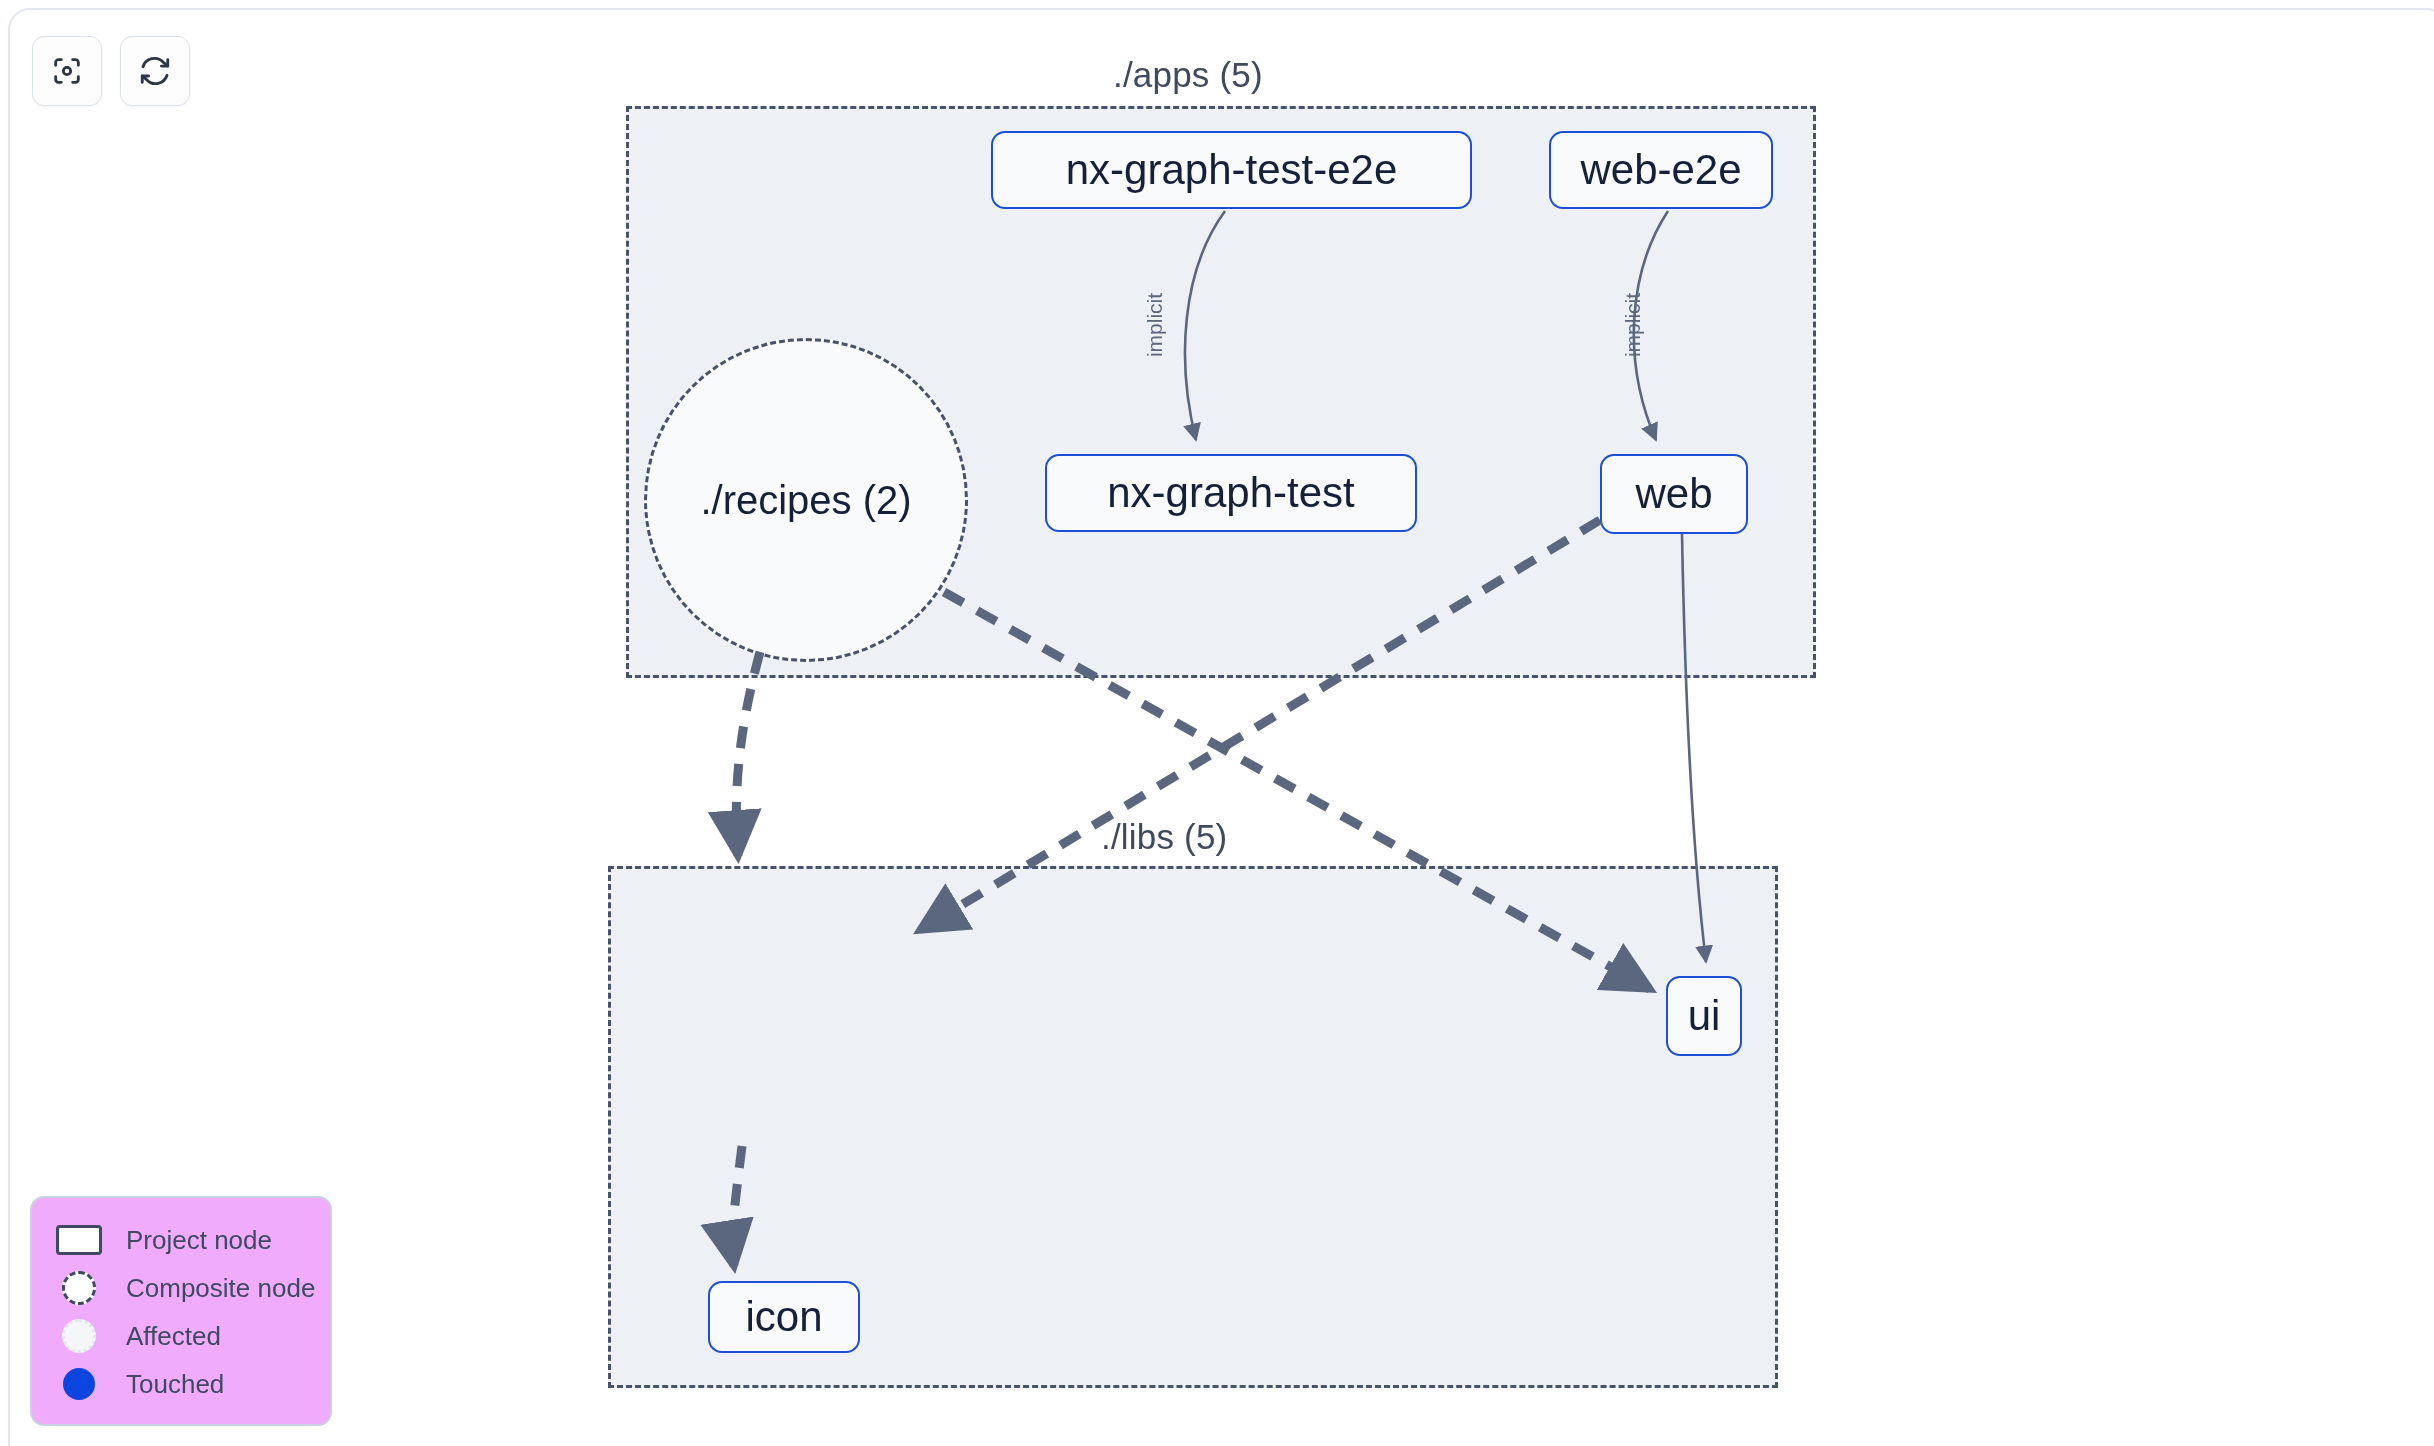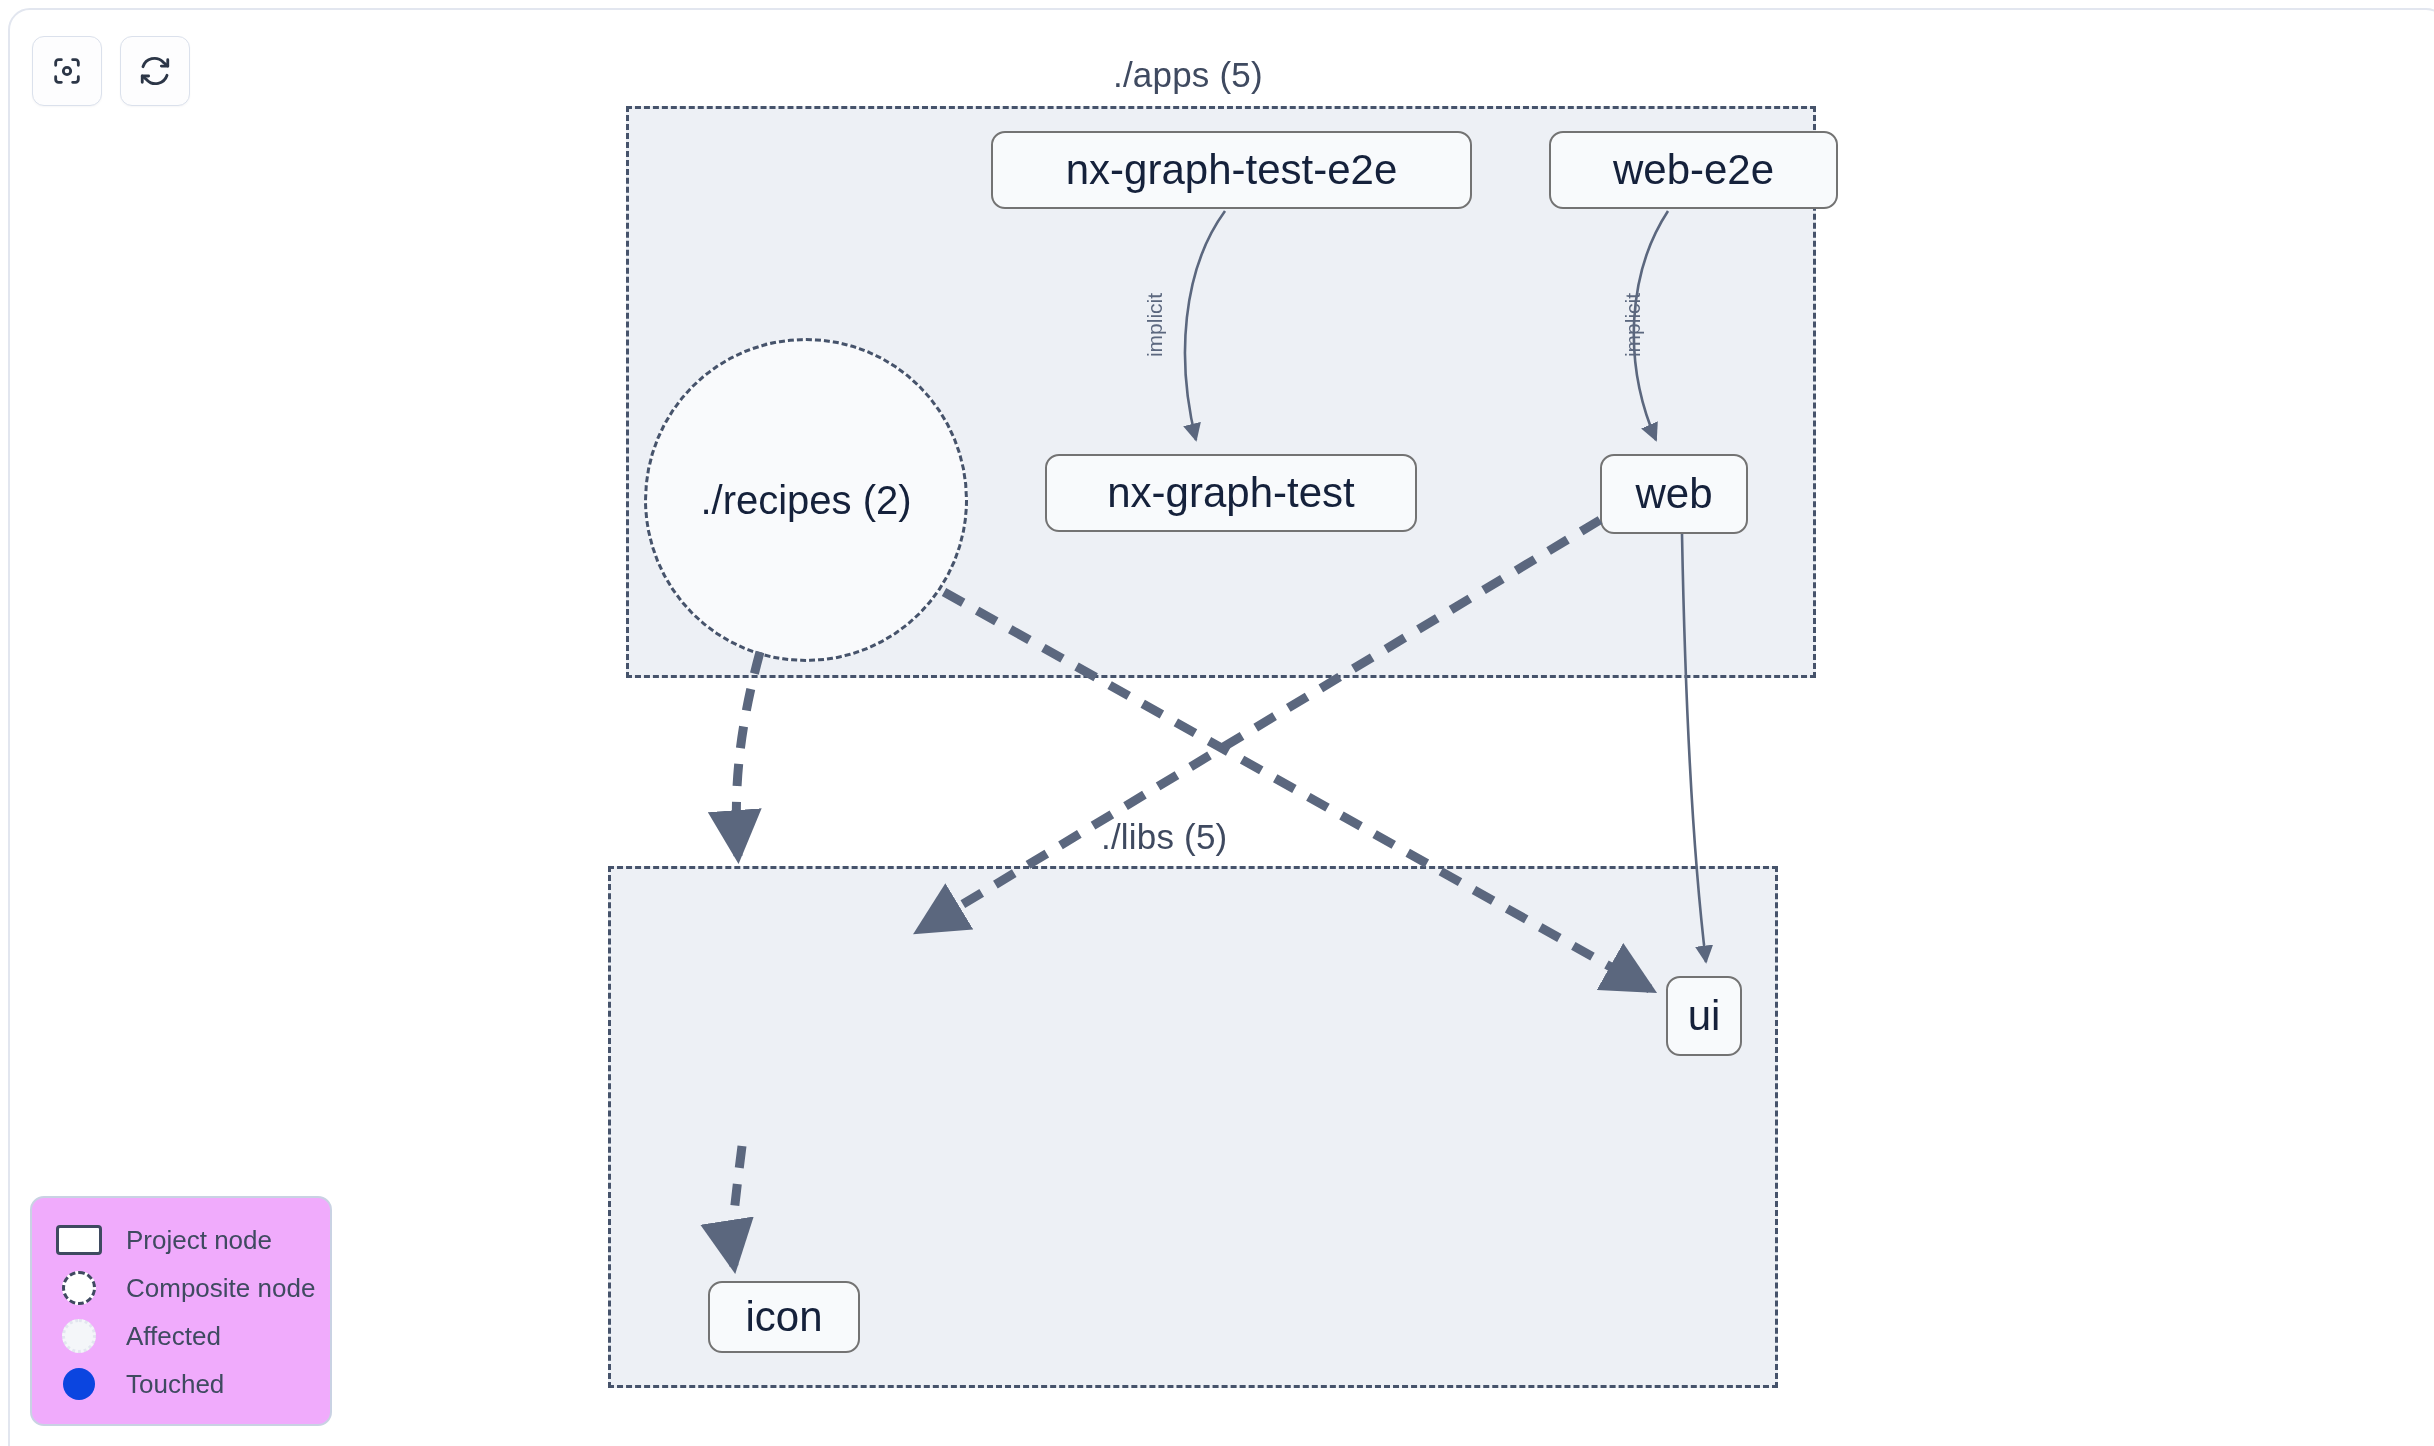--- a/index.html
+++ b/index.html
@@ -83,21 +83,21 @@
     white-space: nowrap;
     background: transparent;
     z-index: 30;
   }
 
   
   .node {
     position: absolute;
     box-sizing: border-box;
     background: #f8fafc;
-    border: 2px solid #737373;
+    border: 2px solid #1d4ed8;
     border-radius: 14px;
     display: flex;
     align-items: center;
     justify-content: center;
     z-index: 25;
     cursor: pointer;
   }
   .node-label {
     font-size: 42px;
     color: #15213b;
@@ -220,21 +220,21 @@
     <div class="group" style="left:626px; top:106px; width:1190px; height:572px;"></div>
     <div class="group-label" style="left:1113px; top:55px;">./apps (5)</div>
 
     <div class="group" style="left:608px; top:866px; width:1170px; height:522px;"></div>
     <div class="group-label" style="left:1101px; top:817px;">./libs (5)</div>
 
     <div class="node" style="left:991px; top:131px; width:481px; height:78px;">
       <span class="node-label">nx-graph-test-e2e</span>
     </div>
 
-    <div class="node" style="left:1549px; top:131px; width:289px; height:78px;">
+    <div class="node" style="left:1549px; top:131px; width:224px; height:78px;">
       <span class="node-label">web-e2e</span>
     </div>
 
     <div class="node" style="left:1045px; top:454px; width:372px; height:78px;">
       <span class="node-label">nx-graph-test</span>
     </div>
 
     <div class="node" style="left:1600px; top:454px; width:148px; height:80px;">
       <span class="node-label">web</span>
     </div>

